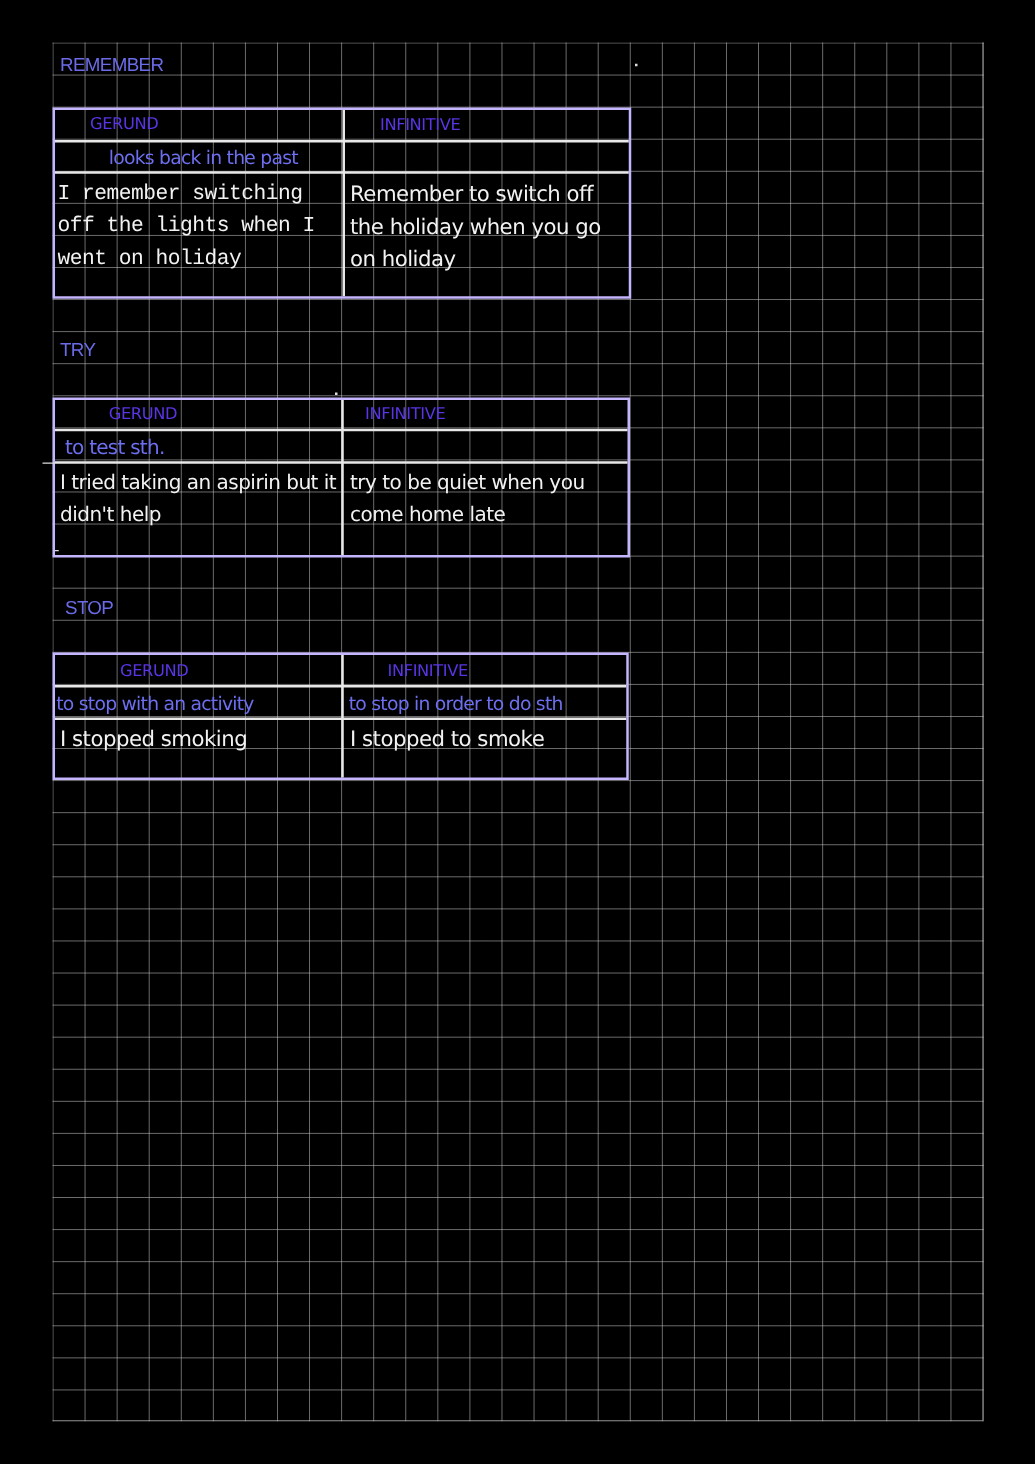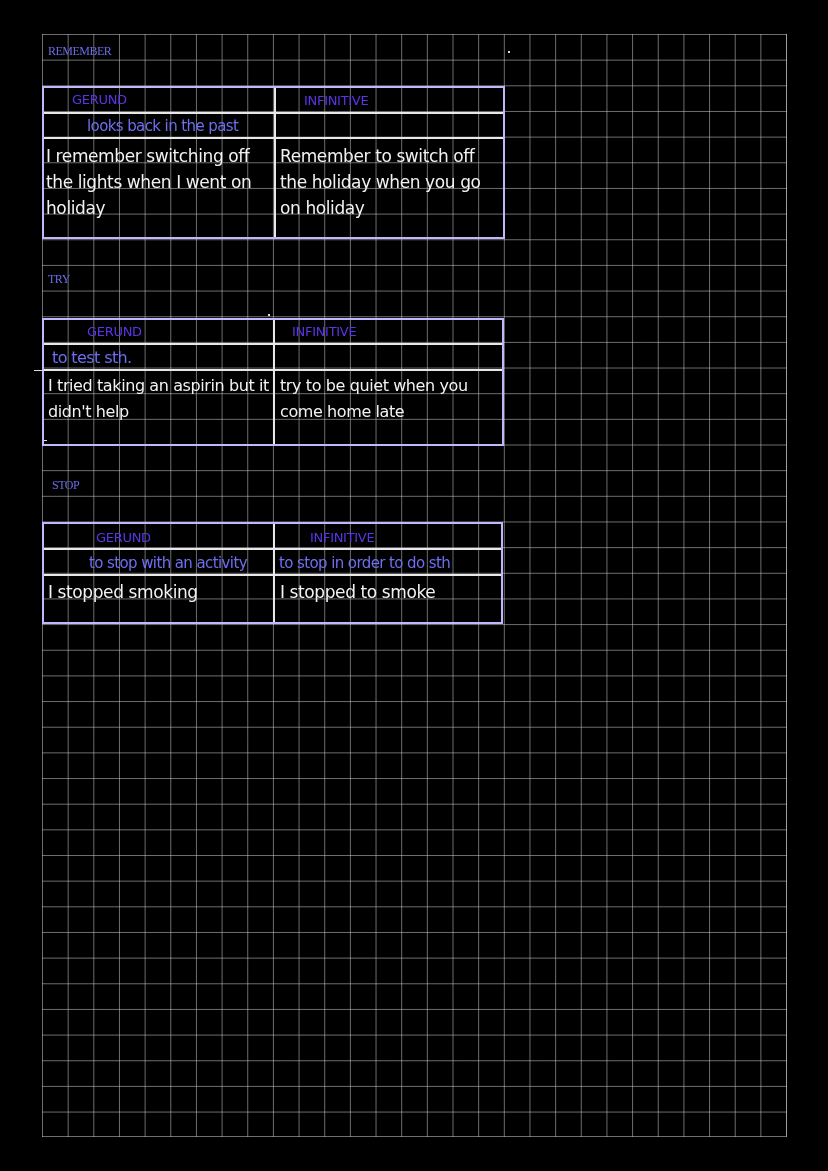--- a/index.html
+++ b/index.html
@@ -7,22 +7,22 @@
     .grid {
       position: absolute; left: 42px; top: 34px; width: 744px; height: 1102px;
       background-image:
         linear-gradient(to right, rgba(200,200,200,0.55) 1px, transparent 1px),
         linear-gradient(to bottom, rgba(200,200,200,0.55) 1px, transparent 1px);
       background-size: 25.67px 25.67px;
       border-right: 1px solid rgba(200,200,200,0.55);
       border-bottom: 1px solid rgba(200,200,200,0.55);
     }
     .section-title {
-      position: absolute; color: #6b6be8; font-size: 12px; letter-spacing: -0.5px;
-      font-family: Liberation Serif, serif; text-transform: uppercase;
+      position: absolute; color: #6b6be8; font-size: 15px; letter-spacing: -0.5px;
+      font-family: Liberation Sans, sans-serif; text-transform: uppercase;
     }
     .tbl { position: absolute; border: 2px solid #c4b5fd; box-sizing: border-box; }
     .tbl .vdiv { position: absolute; top: 0; bottom: 0; width: 0; border-left: 2px solid #e8e8e8; }
     .tbl .hdiv { position: absolute; left: 0; right: 0; height: 0; border-top: 2px solid #e8e8e8; }
     .cell { position: absolute; box-sizing: border-box; overflow: hidden; white-space: nowrap; }
     .hdr { color: #5a35e6; font-size: 13px; letter-spacing: -0.3px; text-transform: uppercase; }
     .desc { color: #6d6ff0; font-size: 15px; letter-spacing: -0.6px; }
     .ex { color: #f2f2f2; font-size: 17px; line-height: 26px; letter-spacing: -0.4px; white-space: normal; }
     .dot { position: absolute; width: 2px; height: 2px; background: #ddd; }
     .tick { position: absolute; height: 1px; background: #ddd; }
@@ -34,21 +34,21 @@
 <div class="dot" style="left:508px; top:51px;"></div>
 
 <div class="section-title" style="left:48px; top:44px;">REMEMBER</div>
 <div class="tbl" style="left:42px; top:86px; width:463px; height:153px;">
   <div class="vdiv" style="left:230px;"></div>
   <div class="hdiv" style="top:24px;"></div>
   <div class="hdiv" style="top:49px;"></div>
   <div class="cell hdr" style="left:28px; top:4px;">GERUND</div>
   <div class="cell hdr" style="left:260px; top:5px;">INFINITIVE</div>
   <div class="cell desc" style="left:2px; top:29px; width:226px;margin-left:41px;">looks back in the past</div>
-  <div class="cell ex" style="left:2px; top:55px; width:228px;">I remember switching off the lights when I went on holiday</div>
+  <div class="cell ex" style="left:2px; top:55px; width:228px;font-family:Liberation Mono, monospace;">I remember switching off the lights when I went on holiday</div>
   <div class="cell ex" style="left:236px; top:55px; width:224px;">Remember to switch off the holiday when you go on holiday</div>
 </div>
 
 <div class="section-title" style="left:48px; top:272px;">TRY</div>
 <div class="dot" style="left:268px; top:314px;"></div>
 <div class="tbl" style="left:42px; top:318px; width:462px; height:128px;">
   <div class="vdiv" style="left:229px;"></div>
   <div class="hdiv" style="top:23px;"></div>
   <div class="hdiv" style="top:49px;"></div>
   <div class="cell hdr" style="left:43px; top:4px;">GERUND</div>
@@ -60,17 +60,17 @@
 <div class="tick" style="left:34px; top:370px; width:10px;"></div>
 <div class="tick" style="left:44px; top:440px; width:3px;"></div>
 
 <div class="section-title" style="left:52px; top:478px;">STOP</div>
 <div class="tbl" style="left:42px; top:522px; width:461px; height:102px;">
   <div class="vdiv" style="left:229px;"></div>
   <div class="hdiv" style="top:24px;"></div>
   <div class="hdiv" style="top:50px;"></div>
   <div class="cell hdr" style="left:52px; top:6px;">GERUND</div>
   <div class="cell hdr" style="left:266px; top:6px;">INFINITIVE</div>
-  <div class="cell desc" style="left:1px; top:30px; width:272px;margin-left:44px;">to stop with an activity</div>
+  <div class="cell desc" style="left:1px; top:30px; width:272px;">to stop with an activity</div>
   <div class="cell desc" style="left:235px; top:30px; width:224px;">to stop in order to do sth</div>
   <div class="cell ex" style="left:4px; top:55px; width:222px;">I stopped smoking</div>
   <div class="cell ex" style="left:236px; top:55px; width:224px;">I stopped to smoke</div>
 </div>
 
 </body></html>

